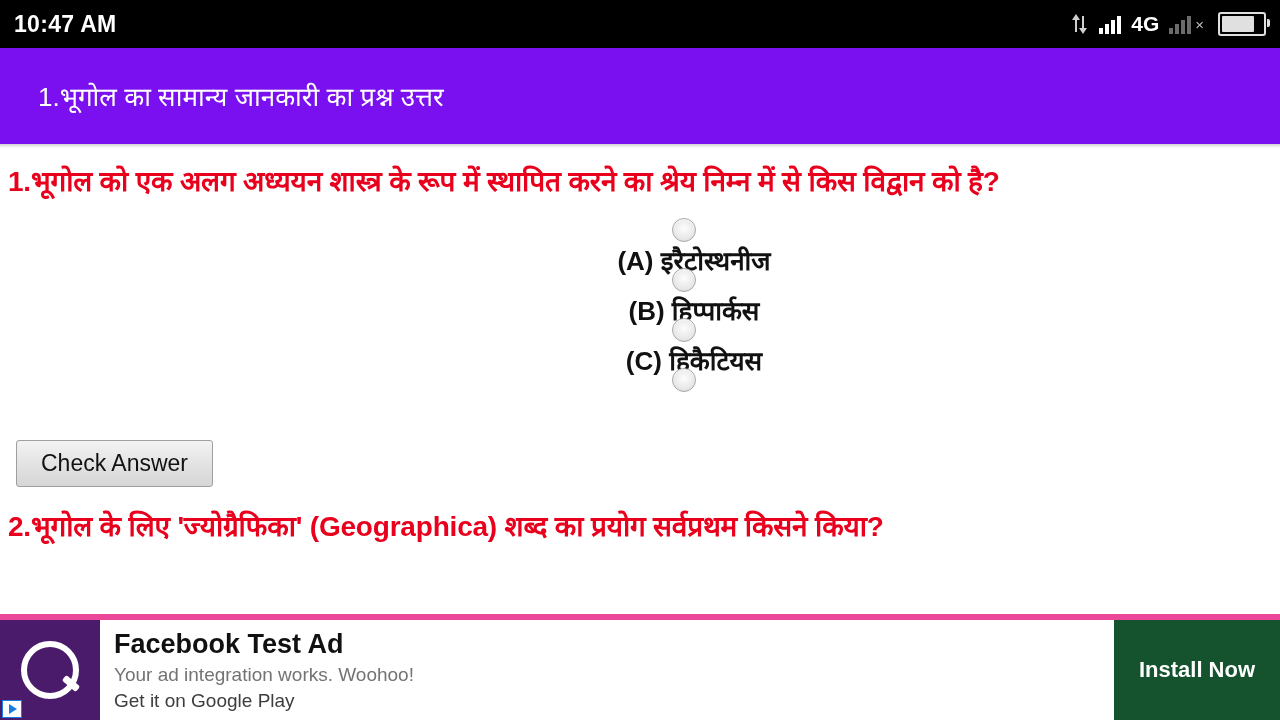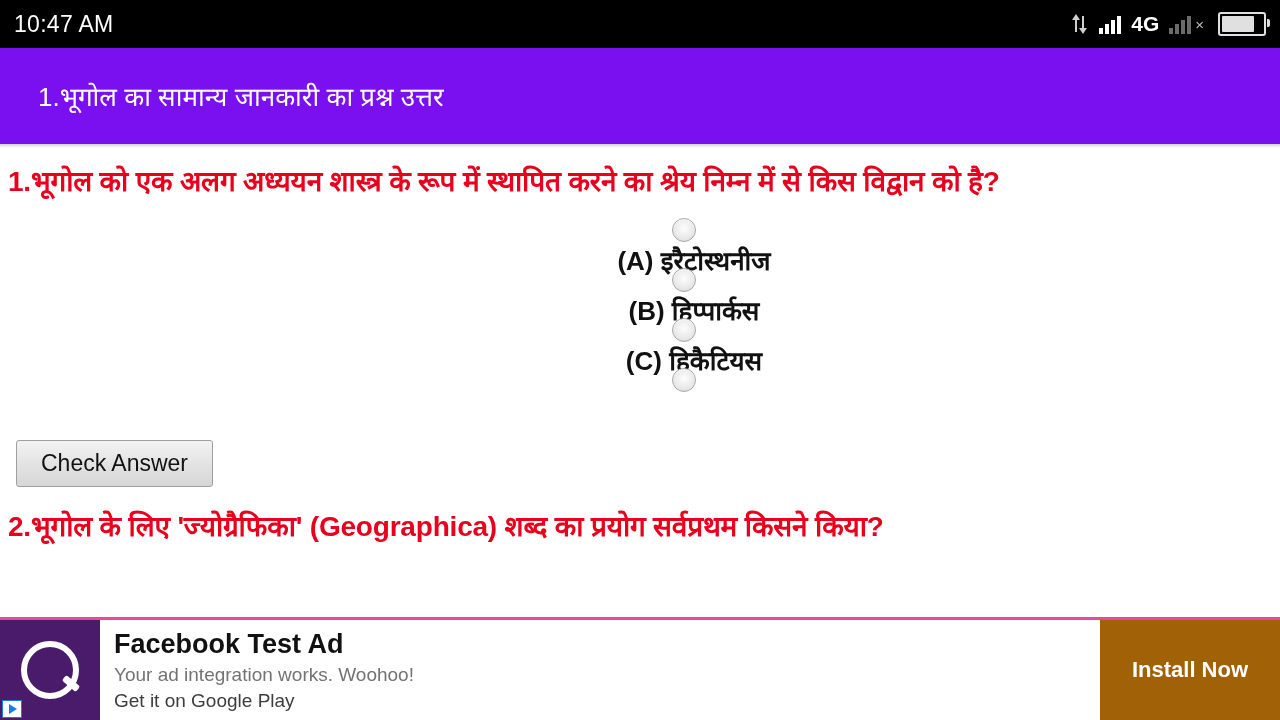--- a/index.html
+++ b/index.html
@@ -25,21 +25,21 @@
     background: #000000;
     color: #ffffff;
     display: flex;
     align-items: center;
     justify-content: space-between;
     padding: 0 14px;
     box-sizing: border-box;
   }
   .status-clock {
     font-size: 23px;
-    font-weight: normal;
+    font-weight: bold;
     letter-spacing: 0.3px;
   }
   .status-right {
     display: flex;
     align-items: center;
     gap: 10px;
   }
   .icon-updown {
     display: inline-block;
     width: 18px;
@@ -196,21 +196,21 @@
   }
 
   
   .ad {
     position: absolute;
     left: 0;
     bottom: 0;
     width: 1280px;
     height: 100px;
     background: #ffffff;
-    border-top: 3px solid #ec4899;
+    border-top: 6px solid #ec4899;
     display: flex;
     align-items: stretch;
   }
   .ad-thumb {
     width: 100px;
     height: 100px;
     background: #4a1a6b;
     position: relative;
     flex: 0 0 auto;
   }
@@ -275,22 +275,22 @@
     color: #737373;
   }
   .ad-sub2 {
     position: absolute;
     left: 14px;
     top: 70px;
     font-size: 19px;
     color: #3d3d3d;
   }
   .ad-cta {
-    width: 180px;
-    background: #a16207;
+    width: 166px;
+    background: #14532d;
     color: #ffffff;
     font-size: 22px;
     font-weight: bold;
     display: flex;
     align-items: center;
     justify-content: center;
     flex: 0 0 auto;
     cursor: pointer;
   }
 </style>

